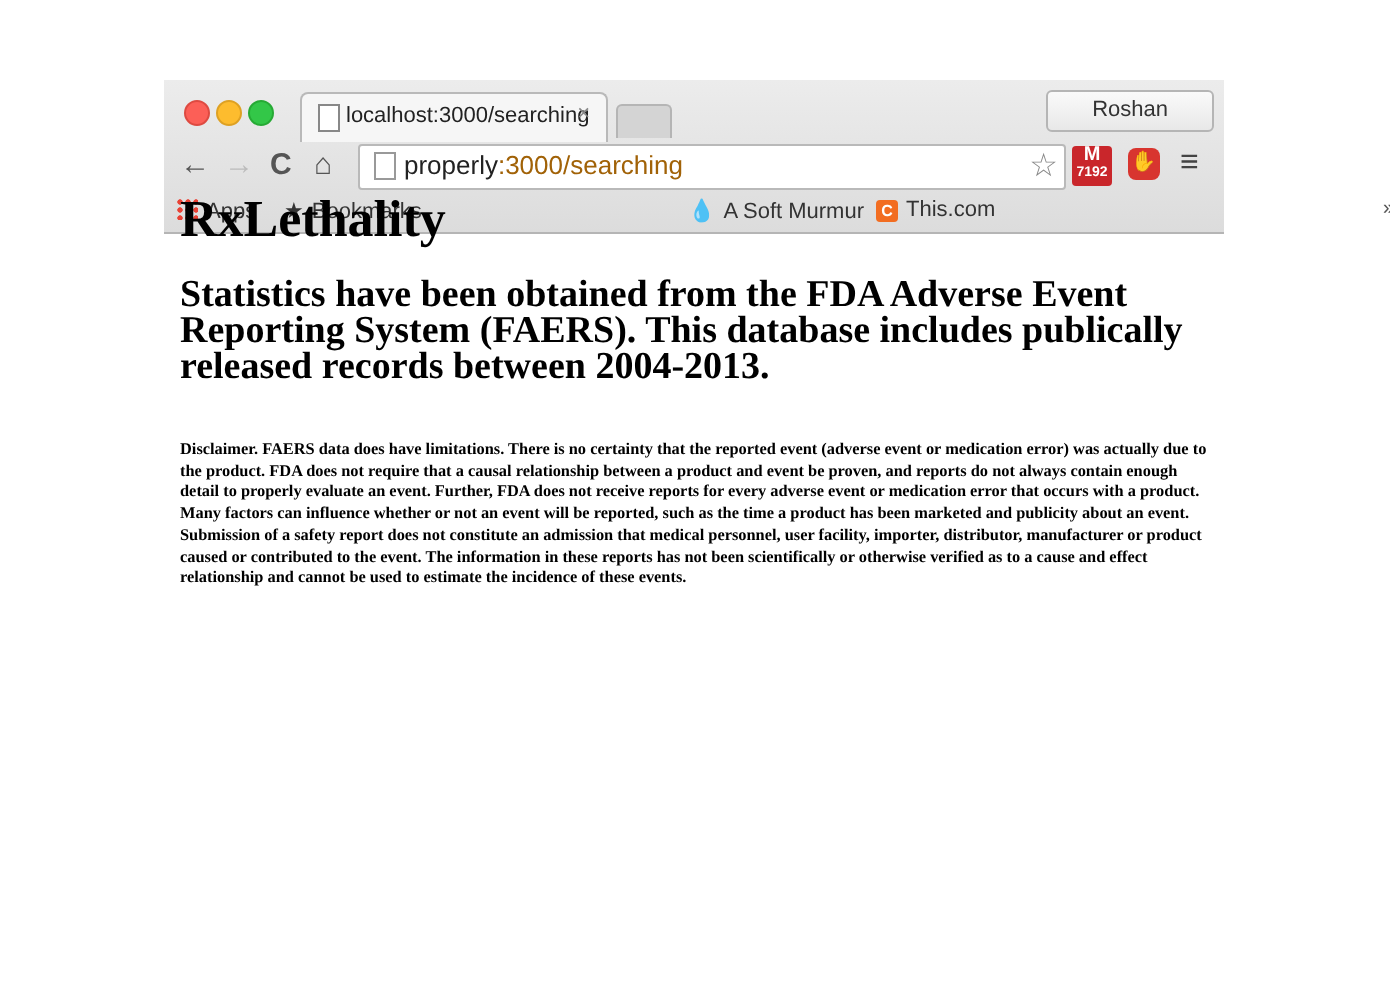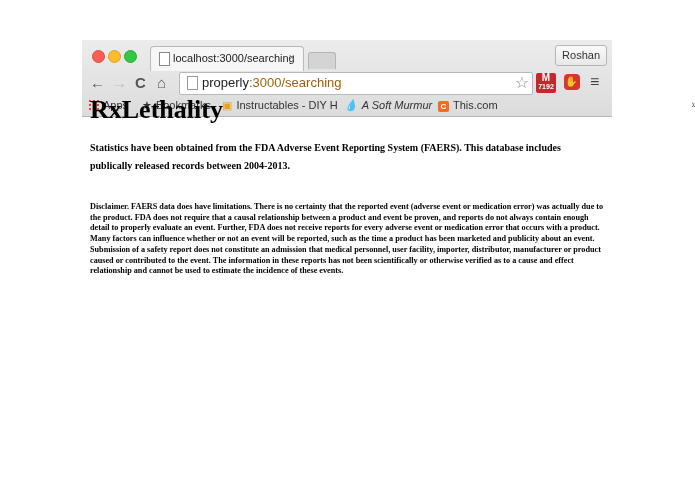--- a/index.html
+++ b/index.html
@@ -9,21 +9,21 @@
   .titlebar { position:absolute; left:0; top:0; width:530px; height:30px; }
   .light { position:absolute; top:10px; width:11px; height:11px; border-radius:50%; }
   .light.red { left:10px; background:#fc5f57; border:0.5px solid #de4a41; }
   .light.yellow { left:26px; background:#fdbc2e; border:0.5px solid #dea123; }
   .light.green { left:42px; background:#33c748; border:0.5px solid #27aa35; }
   .tab { position:absolute; left:68px; top:6px; width:152px; height:24px; background:#f6f6f6; border:1px solid #b9b9b9; border-bottom:none; border-radius:4px 4px 0 0; transform:perspective(20px); }
   .tab-favicon { position:absolute; left:8px; top:5px; width:9px; height:12px; border:1px solid #888; background:#fff; }
   .tab-title { position:absolute; left:22px; top:5px; font-size:11px; color:#222; white-space:nowrap; }
   .tab-close { position:absolute; right:8px; top:4px; font-size:11px; color:#888; }
   .newtab { position:absolute; left:226px; top:12px; width:26px; height:16px; background:#d4d4d4; border:1px solid #b5b5b5; border-bottom:none; border-radius:3px 3px 0 0; transform:skewX(-20px); }
-  .profile-btn { position:absolute; right:5px; top:5px; height:19px; padding:0 6px; line-height:19px; font-size:11px; color:#333; background:linear-gradient(#fafafa,#e8e8e8); border:1px solid #b5b5b5; border-radius:3px; }
+  .profile-btn { position:absolute; right:5px; top:5px; height:19px; padding:0 22px; line-height:19px; font-size:11px; color:#333; background:linear-gradient(#fafafa,#e8e8e8); border:1px solid #b5b5b5; border-radius:3px; }
   .toolbar { position:absolute; left:0; top:30px; width:530px; height:26px; }
   .nav { position:absolute; top:3px; font-size:15px; color:#555; line-height:20px; }
   .omnibox { position:absolute; left:97px; top:2px; width:352px; height:21px; background:#fff; border:1px solid #b9b9b9; border-radius:2px; }
   .omni-page { position:absolute; left:7px; top:3px; width:9px; height:12px; border:1px solid #999; }
   .omni-url { position:absolute; left:22px; top:2px; font-size:13px; color:#222; }
   .omni-url .dim { color:#a16207; }
   .star { position:absolute; right:3px; top:0px; font-size:16px; color:#888; }
   .ext-gmail { position:absolute; left:454px; top:3px; width:20px; height:20px; background:#c9262b; color:#fff; font-size:7px; font-weight:bold; text-align:center; border-radius:2px; }
   .ext-gmail .m { font-size:10px; line-height:10px; display:block; }
   .ext-block { position:absolute; left:482px; top:4px; width:16px; height:16px; background:#d8352f; border-radius:4px; color:#fff; font-size:10px; line-height:16px; text-align:center; }
@@ -31,21 +31,21 @@
   .bookmarks { position:absolute; left:0; top:56px; width:582px; height:20px; font-size:11px; color:#333;padding-left:39px; }
   .bm { position:absolute; top:3px; white-space:nowrap; }
   .bm .ic { display:inline-block; margin-right:4px; }
   .apps-ic { width:11px; height:11px; display:inline-block; vertical-align:-1px; background:
      radial-gradient(circle,#e94235 1.2px,transparent 1.5px) 0 0/4px 4px; }
   .chegg-ic { display:inline-block; width:11px; height:11px; background:#f26d21; color:#fff; font-size:8px; text-align:center; line-height:11px; border-radius:2px; font-weight:bold; }
   .more { position:absolute; right:6px; top:3px; font-size:10px; color:#555; }
   .content { position:absolute; left:0; top:77px; width:530px; padding:10px 8px; box-sizing:border-box; font-family:"Liberation Serif", serif; color:#000; }
   h1 { font-size:26px; margin:8px 0 0 0; font-weight:bold; line-height:30px; }
   h2 { font-size:19px; margin:14px 0 0 0; font-weight:bold; line-height:22px; }
-  h3 { font-size:10px; margin:14px 0 0 0; font-weight:bold; line-height:18px; }
+  h3 { font-size:19px; margin:14px 0 0 0; font-weight:bold; line-height:18px; }
   .disclaimer { font-size:8.2px; font-weight:bold; line-height:10.7px; margin-top:27px; }
 </style>
 </head>
 <body>
 
 <div class="window">
   <div class="chrome">
     <div class="titlebar">
       <span class="light red"></span>
       <span class="light yellow"></span>
@@ -77,24 +77,21 @@
       <span class="menu">≡</span>
     </div>
 
     <div class="bookmarks">
       <span class="bm" style="left:6px;">
         <span class="ic apps-ic"></span><span>Apps</span>
       </span>
       <span class="bm" style="left:60px;">
         <span class="ic">★</span><span>Bookmarks</span>
       </span>
-      <span class="bm" style="left:140px;color:#333;">
-        <span class="ic" style="color:#e5a21b;">▣</span><span>Instructables - DIY H</span>
-      </span>
-      <span class="bm" style="left:262px;font-style:italic;">
+      <span class="bm" style="left:262px;">
         <span class="ic" style="color:#4a90c8;">💧</span><span>A Soft Murmur</span>
       </span>
       <span class="bm" style="left:356px;">
         <span class="ic chegg-ic">C</span><span>This.com</span>
       </span>
       <span class="more">»</span>
     </div>
   </div>
 
   <div class="content">

